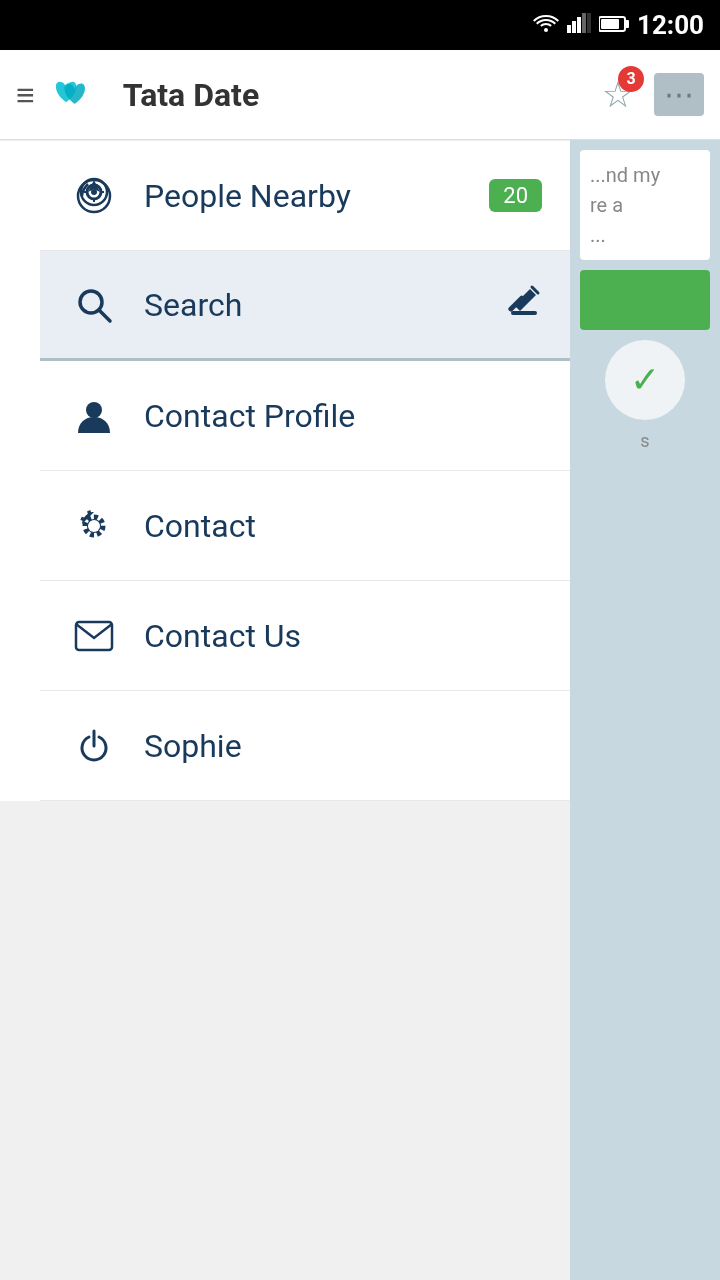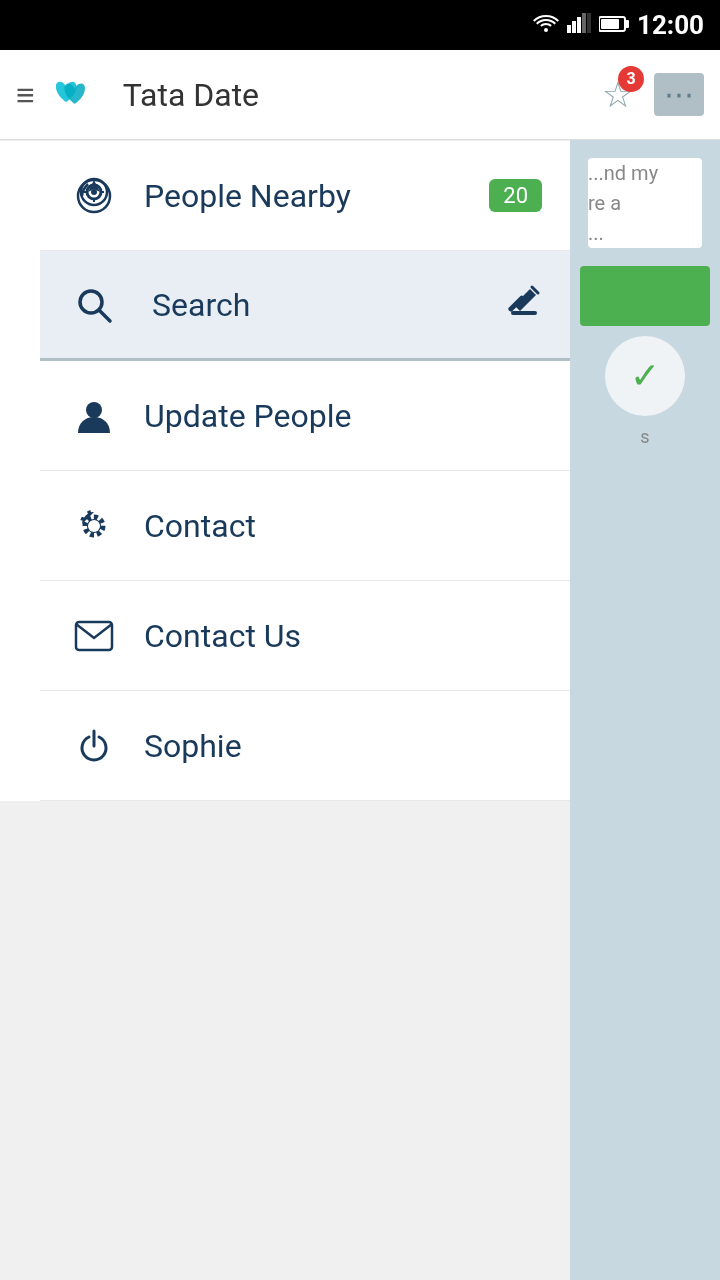--- a/index.html
+++ b/index.html
@@ -54,21 +54,21 @@
     }
     #logo-area {
       display: flex;
       align-items: center;
       gap: 14px;
       flex: 1;
     }
     #app-title {
       font-size: 32px;
       color: #333;
-      font-weight: 400;
+      font-weight: 700;
     }
     #header-actions {
       display: flex;
       align-items: center;
       gap: 20px;
     }
     #star-badge-wrapper {
       position: relative;
     }
     #star-icon {
@@ -211,36 +211,36 @@
       text-align: center;
     }
     .menu-item-edit {
       margin-left: auto;
       font-size: 34px;
       color: #1a3a5c;
     }
     .menu-item.search-item {
       background: #e8eef4;
       border-bottom: 3px solid #b0bec5;
-      gap: 8px;
     }
 
     
     #right-content {
       position: absolute;
       top: 140px;
       left: 570px;
       right: 0;
       bottom: 0;
       background: #c8d8e0;
       overflow: hidden;
     }
     .right-card {
       background: white;
-      margin: 18px;
+      margin: 10px;
+      padding: 10px;
       border-radius: 4px;
       font-size: 18px;
       color: #666;
       line-height: 1.5;
     }
     .green-bar {
       background: #4caf50;
       height: 60px;
       margin: 10px;
       border-radius: 4px;
@@ -471,21 +471,21 @@
     </div>
   </div>
 
   <div class="menu-item">
     <div class="menu-item-icon">
       <svg width="38" height="38" viewBox="0 0 38 38" fill="#1a3a5c">
         <circle cx="19" cy="13" r="8"></circle>
         <path d="M3 36 C3 26 10 20 19 20 C28 20 35 26 35 36" fill="#1a3a5c"></path>
       </svg>
     </div>
-    <span class="menu-item-label">Update People</span>
+    <span class="menu-item-label">Contact Profile</span>
   </div>
 
   <div class="menu-item">
     <div class="menu-item-icon">
       <svg width="38" height="38" viewBox="0 0 38 38" fill="#1a3a5c">
         <path d="M19 12 C15.1 12 12 15.1 12 19 C12 22.9 15.1 26 19 26 C22.9 26 26 22.9 26 19 C26 15.1 22.9 12 19 12Z"></path>
         <path d="M30.5 16.5 L28.8 15.5 C28.9 15 29 14.5 29 14 C29 13.5 28.9 13 28.8 12.5 L30.5 11.5 L28.5 8 L26.8 9 C26 8.3 25.1 7.7 24.1 7.3 L24.1 5.3 L20.1 5.3 L20.1 7.3 C19.1 7.7 18.2 8.3 17.4 9 L15.7 8 L13.7 11.5 L15.4 12.5 C15.3 13 15.2 13.5 15.2 14 C15.2 14.5 15.3 15 15.4 15.5 L13.7 16.5 L15.7 20 L17.4 19 C18.2 19.7 19.1 20.3 20.1 20.7 L20.1 22.7 L24.1 22.7 L24.1 20.7 C25.1 20.3 26 19.7 26.8 19 L28.5 20 Z" fill="none" stroke="#1a3a5c" stroke-width="0"></path>
         <circle cx="19" cy="19" r="4" fill="white"></circle>
         <path fill-rule="evenodd" d="M19 5 C18 5 17 5.1 16.1 5.3 L15.2 3 L12 4.5 L12.9 6.8 C11.4 7.8 10.1 9.1 9.1 10.6 L6.8 9.7 L5.3 12.9 L7.6 13.8 C7.2 14.8 7 15.9 7 17 ... Z" fill="#1a3a5c"></path>
 

